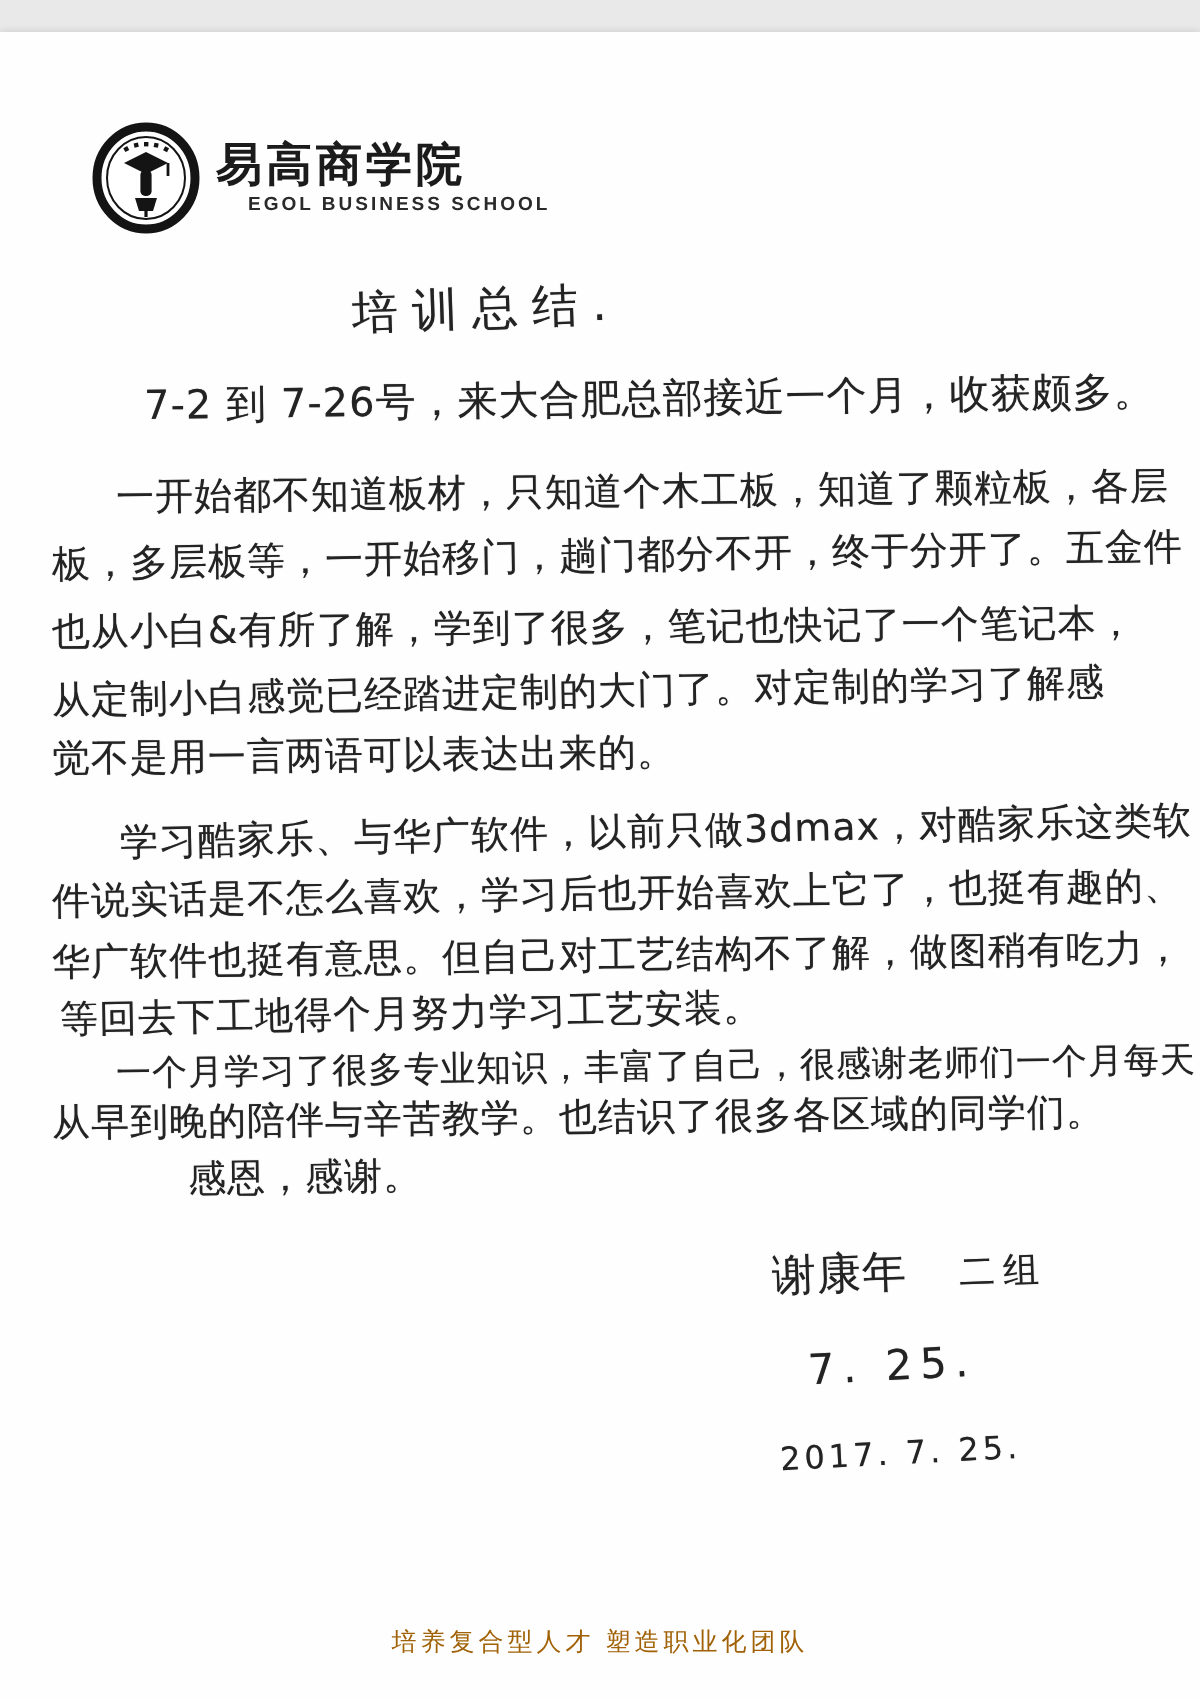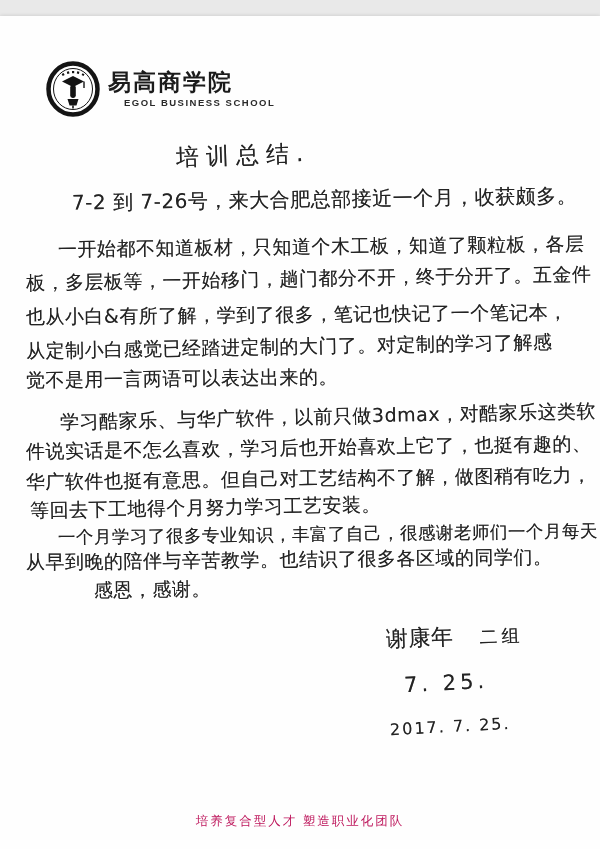--- a/index.html
+++ b/index.html
@@ -23,21 +23,21 @@
     text-shadow:0 0 .4px rgba(30,30,30,.55);
   }
   .hw.title{font-size:23px;letter-spacing:7px;}
   .sig{font-size:22px;}
   .sig .grp{font-size:18px;margin-left:26px;letter-spacing:4px;}
   .date1{font-size:21px;letter-spacing:4px;}
   .date2{font-size:16px;letter-spacing:2px;}
   
   .footer{
     position:absolute;left:0;top:797px;width:100%;text-align:center;
-    font-size:12.5px;letter-spacing:2px;color:#be185d;font-weight:500;
+    font-size:12.5px;letter-spacing:2px;color:#a16207;font-weight:500;
   }
 </style>
 </head>
 <body>
 
 <div class="page">
 
   <div class="logo-row">
     <svg class="emblem" viewBox="0 0 54 56">
       <ellipse cx="27" cy="28" rx="24.5" ry="25.5" fill="#ffffff" stroke="#141414" stroke-width="4.5"></ellipse>

